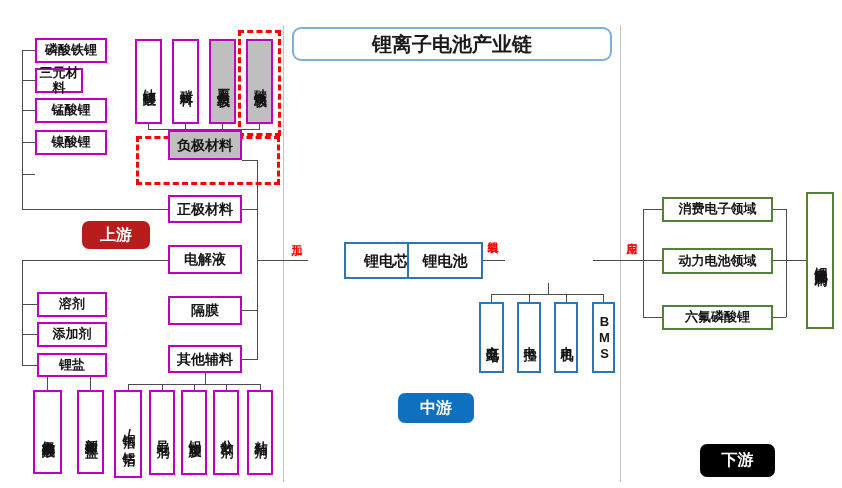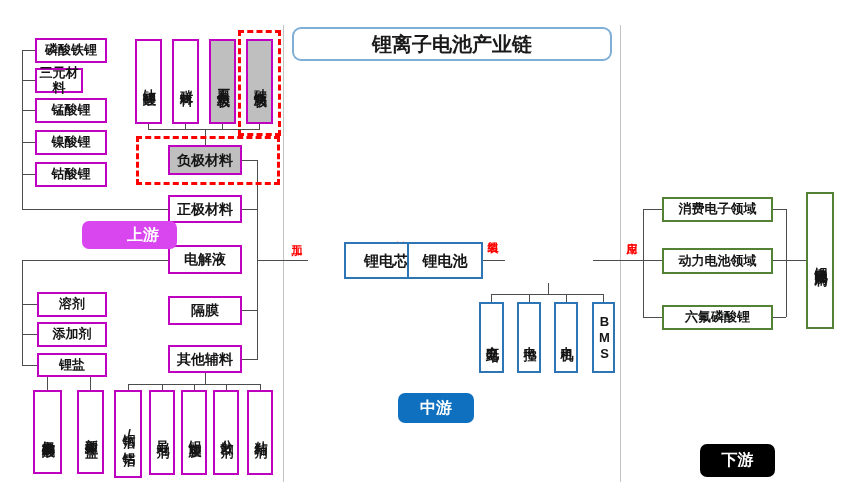--- a/index.html
+++ b/index.html
@@ -15,21 +15,21 @@
   .grayfill { background:#bfbfbf; }
   .v { writing-mode:vertical-rl; text-orientation:upright; letter-spacing:2px; }
   .fs12 { font-size:13px; } .fs13 { font-size:13px; } .fs14 { font-size:14px; } .fs15 { font-size:15px; }
 
   .hl, .vl { position:absolute; background:#4c4c4c; }
   .hl { height:1px; } .vl { width:1px; }
   .divider { position:absolute; width:0; border-left:1px solid #c4c4c4; }
 
   .tag { position:absolute; display:flex; align-items:center; justify-content:center;
          color:#ffffff; font-weight:bold; border-radius:7px; font-size:16px; }
-  .tag-up { background:#d946ef;padding-left:27px; }
+  .tag-up { background:#b91c1c; }
   .tag-mid { background:#0f70c0; }
   .tag-down { background:#000000; }
 
   .dashed { position:absolute; border:3px dashed #ff0000; box-sizing:border-box; }
 
   .plabel { position:absolute; color:#ff0000; font-weight:bold; font-size:11px;
             writing-mode:vertical-rl; text-orientation:upright; line-height:1; letter-spacing:1px; }
 
   .title-box { position:absolute; left:292px; top:27px; width:320px; height:34px;
                border:2px solid #7fafd7; border-radius:9px; display:flex; align-items:center;
@@ -104,28 +104,27 @@
   <div class="hl" style="left:773px; top:209px; width:13px;"></div>
   <div class="hl" style="left:773px; top:317px; width:13px;"></div>
 
   <div class="dashed" style="left:238px; top:30px; width:43px; height:106px;"></div>
   <div class="dashed" style="left:136px; top:136px; width:144px; height:49px;"></div>
 
   <div class="box m fs12" style="left:35px; top:38px; width:72px; height:25px;">磷酸铁锂</div>
   <div class="box m fs12" style="left:35px; top:68px; width:48px; height:25px;">三元材料</div>
   <div class="box m fs12" style="left:35px; top:98px; width:72px; height:25px;">锰酸锂</div>
   <div class="box m fs12" style="left:35px; top:130px; width:72px; height:25px;">镍酸锂</div>
-  <div class="box m fs12" style="left:35px; top:162px; width:72px; height:25px;">钴酸锂</div>
 
   <div class="box m v fs13" style="left:135px; top:39px; width:27px; height:85px;">钛酸锂</div>
   <div class="box m v fs13" style="left:172px; top:39px; width:27px; height:85px;">碳材料</div>
   <div class="box m v fs13 grayfill" style="left:209px; top:39px; width:27px; height:85px;">石墨负极</div>
   <div class="box m v fs13 grayfill" style="left:246px; top:39px; width:27px; height:85px;">硅碳负极</div>
 
-  <div class="box m fs14 grayfill" style="left:168px; top:145px; width:74px; height:30px;">负极材料</div>
+  <div class="box m fs14 grayfill" style="left:168px; top:130px; width:74px; height:30px;">负极材料</div>
   <div class="box m fs14" style="left:168px; top:195px; width:74px; height:28px;">正极材料</div>
   <div class="box m fs14" style="left:168px; top:245px; width:74px; height:29px;">电解液</div>
   <div class="box m fs14" style="left:168px; top:296px; width:74px; height:29px;">隔膜</div>
   <div class="box m fs14" style="left:168px; top:345px; width:74px; height:28px;">其他辅料</div>
 
   <div class="tag tag-up" style="left:82px; top:221px; width:68px; height:28px;">上游</div>
 
   <div class="box m fs13" style="left:37px; top:292px; width:70px; height:25px;">溶剂</div>
   <div class="box m fs13" style="left:37px; top:322px; width:70px; height:25px;">添加剂</div>
   <div class="box m fs13" style="left:37px; top:353px; width:70px; height:24px;">锂盐</div>

